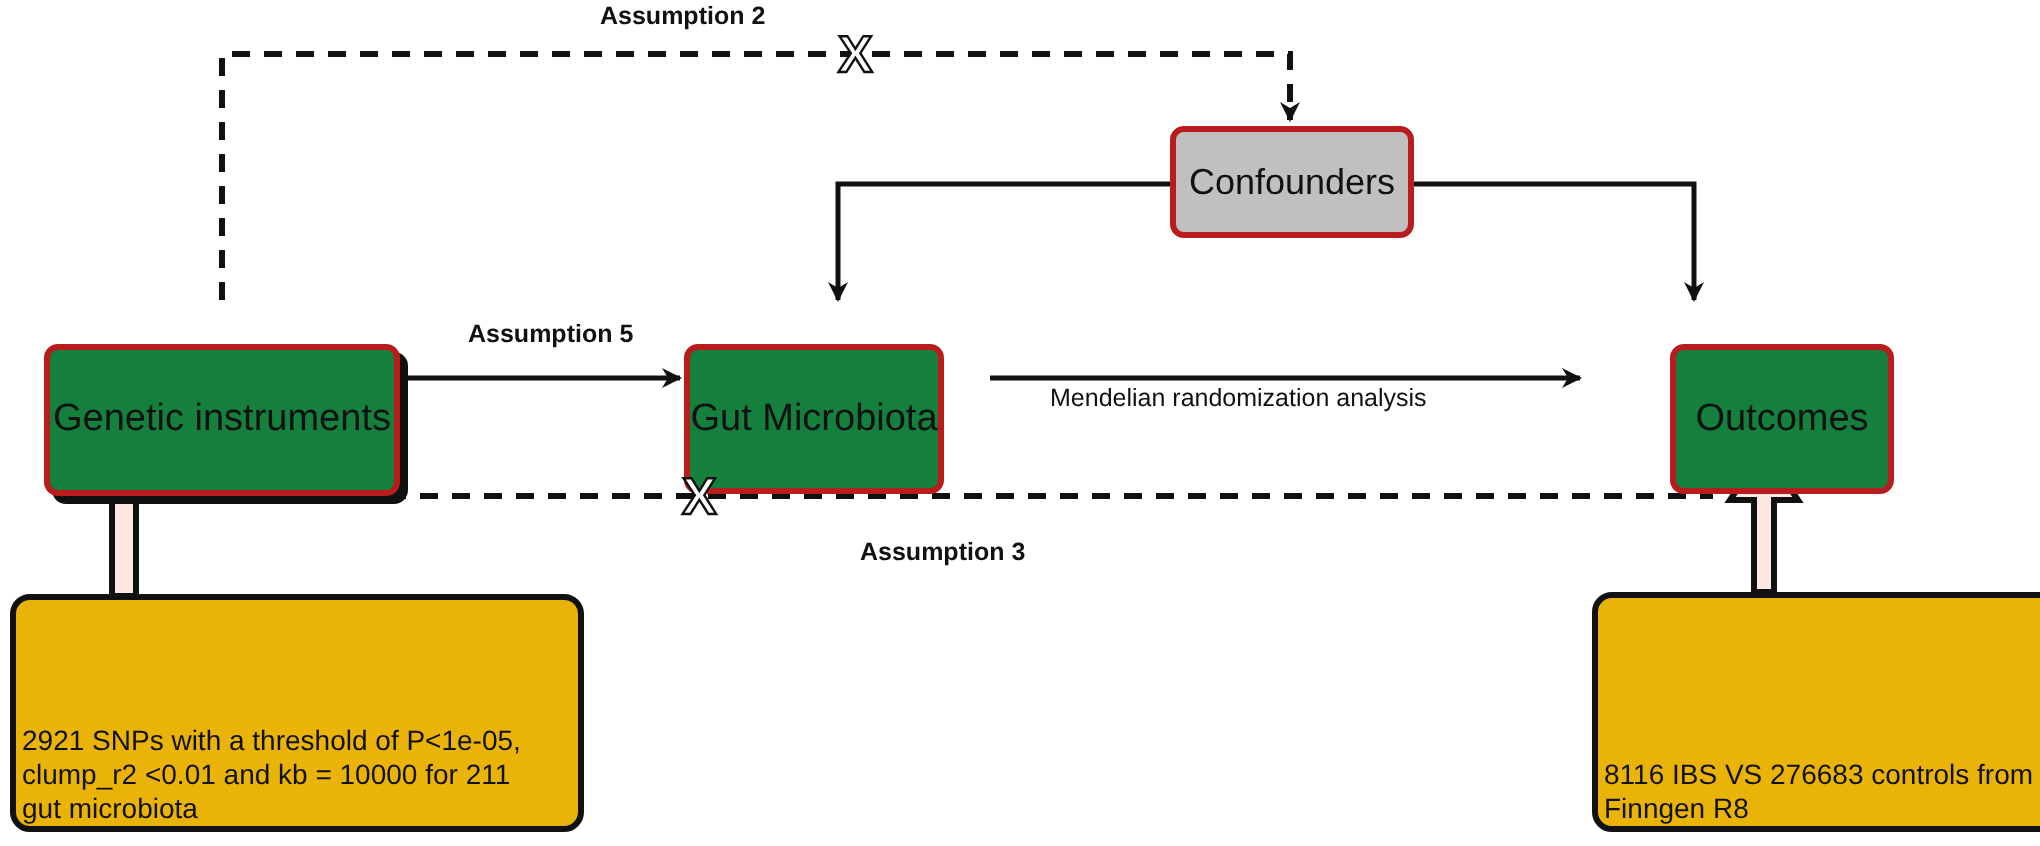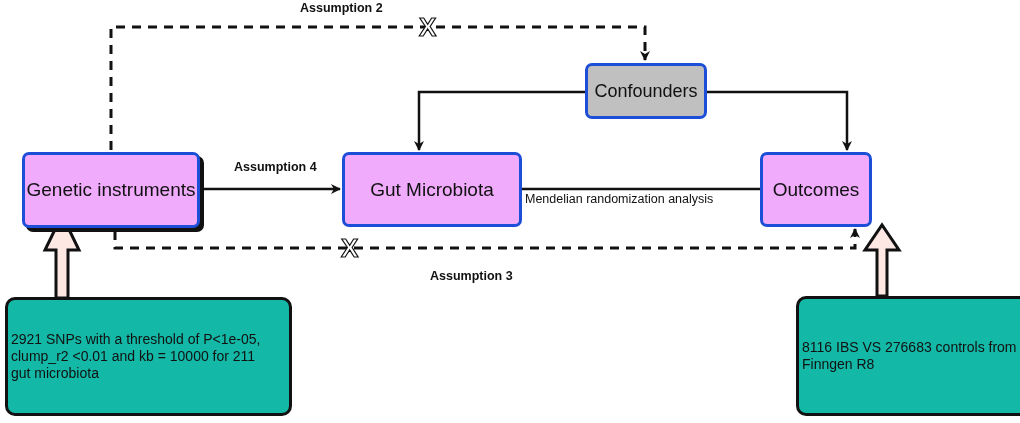--- a/index.html
+++ b/index.html
@@ -1,25 +1,25 @@
 <!DOCTYPE html>
 <html><head>
 <meta charset="utf-8">
 <style>
   html, body { margin: 0; padding: 0; background: #ffffff; }
   body { width: 1020px; height: 423px; position: relative; overflow: hidden;
          font-family: "Liberation Sans", sans-serif; color: #111; }
   svg.wires { position: absolute; left: 0; top: 0; }
-  .node { position: absolute; box-sizing: border-box; border: 3px solid #1d4ed8; border-radius: 7px;
+  .node { position: absolute; box-sizing: border-box; border: 3px solid #b91c1c; border-radius: 7px;
           display: flex; align-items: center; justify-content: center; text-align: center; }
-  .node.main { background: #f0abfc; font-size: 19px; }
+  .node.main { background: #15803d; font-size: 19px; margin-top: 20px; }
   .node.gray { background: #c0c0c0; font-size: 18px; }
   .node.shadow { box-shadow: 4px 4px 0 #111; }
   .note { position: absolute; box-sizing: border-box; border: 3px solid #111; border-radius: 10px;
-          background: #14b8a6; font-size: 14px; line-height: 17px; display: flex; align-items: center;
+          background: #eab308; font-size: 14px; line-height: 17px; display: flex; align-items: flex-end;
           padding-left: 3px; }
   .label { position: absolute; font-size: 12.5px; font-weight: bold; white-space: nowrap; }
   .label.plain { font-weight: normal; font-size: 12.5px; }
   .xmark { position: absolute; font-size: 26px; font-weight: bold; color: #fff;
            -webkit-text-stroke: 1.2px #111; line-height: 1; }
 </style>
 </head>
 <body>
 
 <svg class="wires" width="1020" height="423">
@@ -42,39 +42,39 @@
   <path d="M706,92 L847,92 L847,150" fill="none" stroke="#111" stroke-width="2.5" marker-end="url(#ah)"></path>
 
   <path d="M56,298 L56,250 L45,250 L62,215 L79,250 L68,250 L68,298 Z" fill="#fde8e4" stroke="#111" stroke-width="3" stroke-linejoin="miter"></path>
   <path d="M877,296 L877,250 L865,250 L882,225 L899,250 L887,250 L887,296 Z" fill="#fde8e4" stroke="#111" stroke-width="3" stroke-linejoin="miter"></path>
 </svg>
 
 <div class="node main shadow" style="left:22px; top:152px; width:178px; height:76px;">
   <span>Genetic instruments</span>
 </div>
 
-<div class="node main" style="left:342px; top:152px; width:180px; height:75px;">
+<div class="node main" style="left:342px; top:152px; width:130px; height:75px;">
   <span>Gut Microbiota</span>
 </div>
 
 <div class="node gray" style="left:585px; top:63px; width:122px; height:56px;">
   <span>Confounders</span>
 </div>
 
-<div class="node main" style="left:760px; top:152px; width:112px; height:75px;">
+<div class="node main" style="left:835px; top:152px; width:112px; height:75px;">
   <span>Outcomes</span>
 </div>
 
 <div class="note" style="left:5px; top:297px; width:287px; height:119px;">
   <span style="max-width:260px;">2921 SNPs with a threshold of P&lt;1e-05, clump_r2 &lt;0.01 and kb = 10000 for 211 gut microbiota</span>
 </div>
 
 <div class="note" style="left:754px; top:296px; width:262px; height:120px;margin-left:42px;">
   <span style="max-width:230px;">8116 IBS VS 276683 controls from Finngen R8</span>
 </div>
 
 <div class="label" style="left:300px; top:1px;">Assumption 2</div>
-<div class="label" style="left:234px; top:160px;">Assumption 4</div>
+<div class="label" style="left:234px; top:160px;">Assumption 5</div>
 <div class="label" style="left:430px; top:251px;margin-top:18px;">Assumption 3</div>
 <div class="label plain" style="left:525px; top:192px;">Mendelian randomization analysis</div>
 
 <div class="xmark" style="left:419px; top:14px;">X</div>
 <div class="xmark" style="left:341px; top:235px;">X</div>
 
 </body></html>

